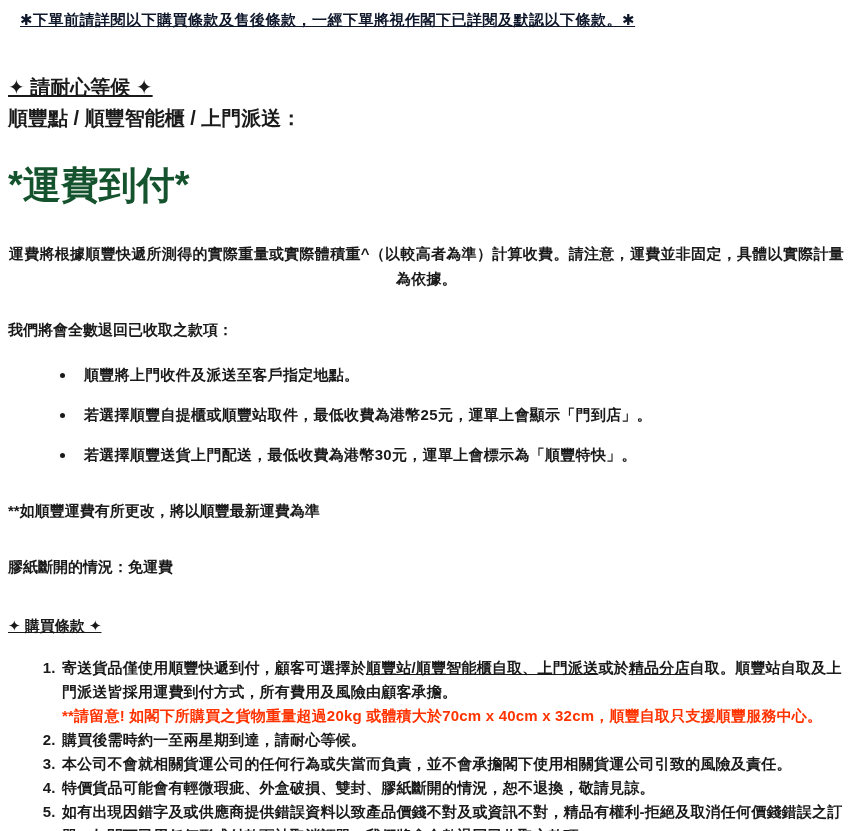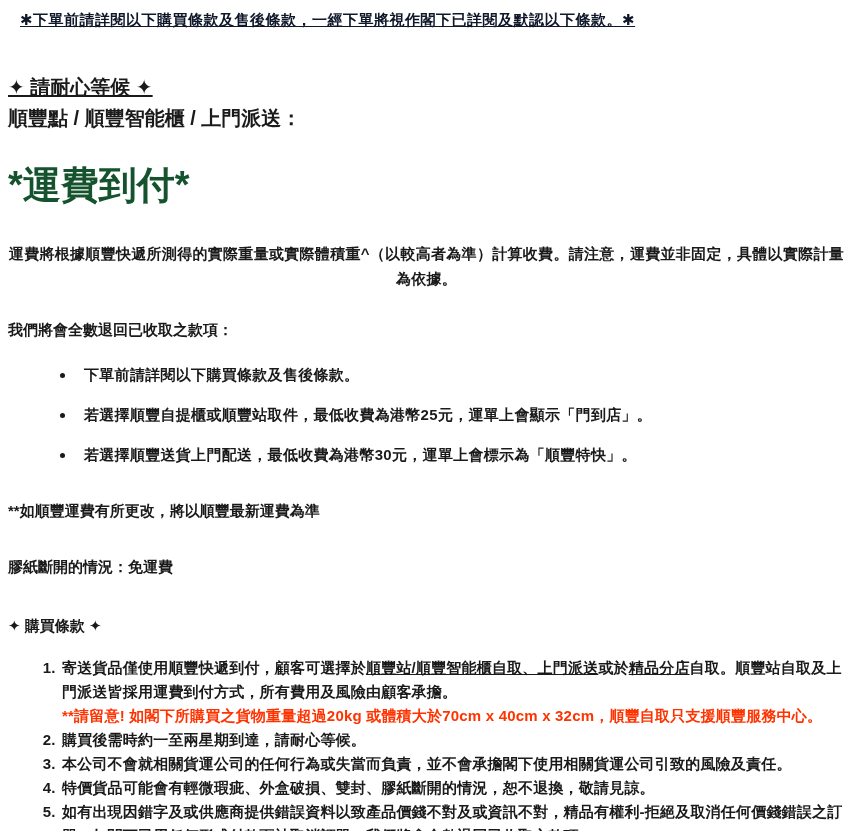--- a/index.html
+++ b/index.html
@@ -80,20 +80,21 @@
   }
   .pickup-note {
     font-size: 15px;
     font-weight: bold;
     margin: 37px 0 0 0;
   }
 
   .terms-heading {
     font-size: 15px;
     font-weight: bold;
+    text-decoration: underline;
     margin: 40px 0 0 0;
   }
 
   ol.terms {
     margin: 20px 0 0 0;
     padding-left: 52px;
     list-style: decimal;
   }
   ol.terms li {
     font-size: 15px;
@@ -118,21 +119,21 @@
 
   <h1 class="sub-heading">順豐點 / 順豐智能櫃 / 上門派送：</h1>
 
   <h1 class="big-highlight">*運費到付*</h1>
 
   <p class="body-bold">運費將根據順豐快遞所測得的實際重量或實際體積重^（以較高者為準）計算收費。請注意，運費並非固定，具體以實際計量為依據。</p>
 
   <p class="methods-title">我們將會全數退回已收取之款項：</p>
 
   <ul class="methods">
-    <li>下單前請詳閱以下購買條款及售後條款。</li>
+    <li>順豐將上門收件及派送至客戶指定地點。</li>
     <li>若選擇順豐自提櫃或順豐站取件，最低收費為港幣25元，運單上會顯示「門到店」。</li>
     <li>若選擇順豐送貨上門配送，最低收費為港幣30元，運單上會標示為「順豐特快」。</li>
   </ul>
 
   <p class="fee-note">**如順豐運費有所更改，將以順豐最新運費為準</p>
 
   <p class="pickup-note">膠紙斷開的情況：免運費</p>
 
   <h3 class="terms-heading">✦ 購買條款 ✦</h3>
 

